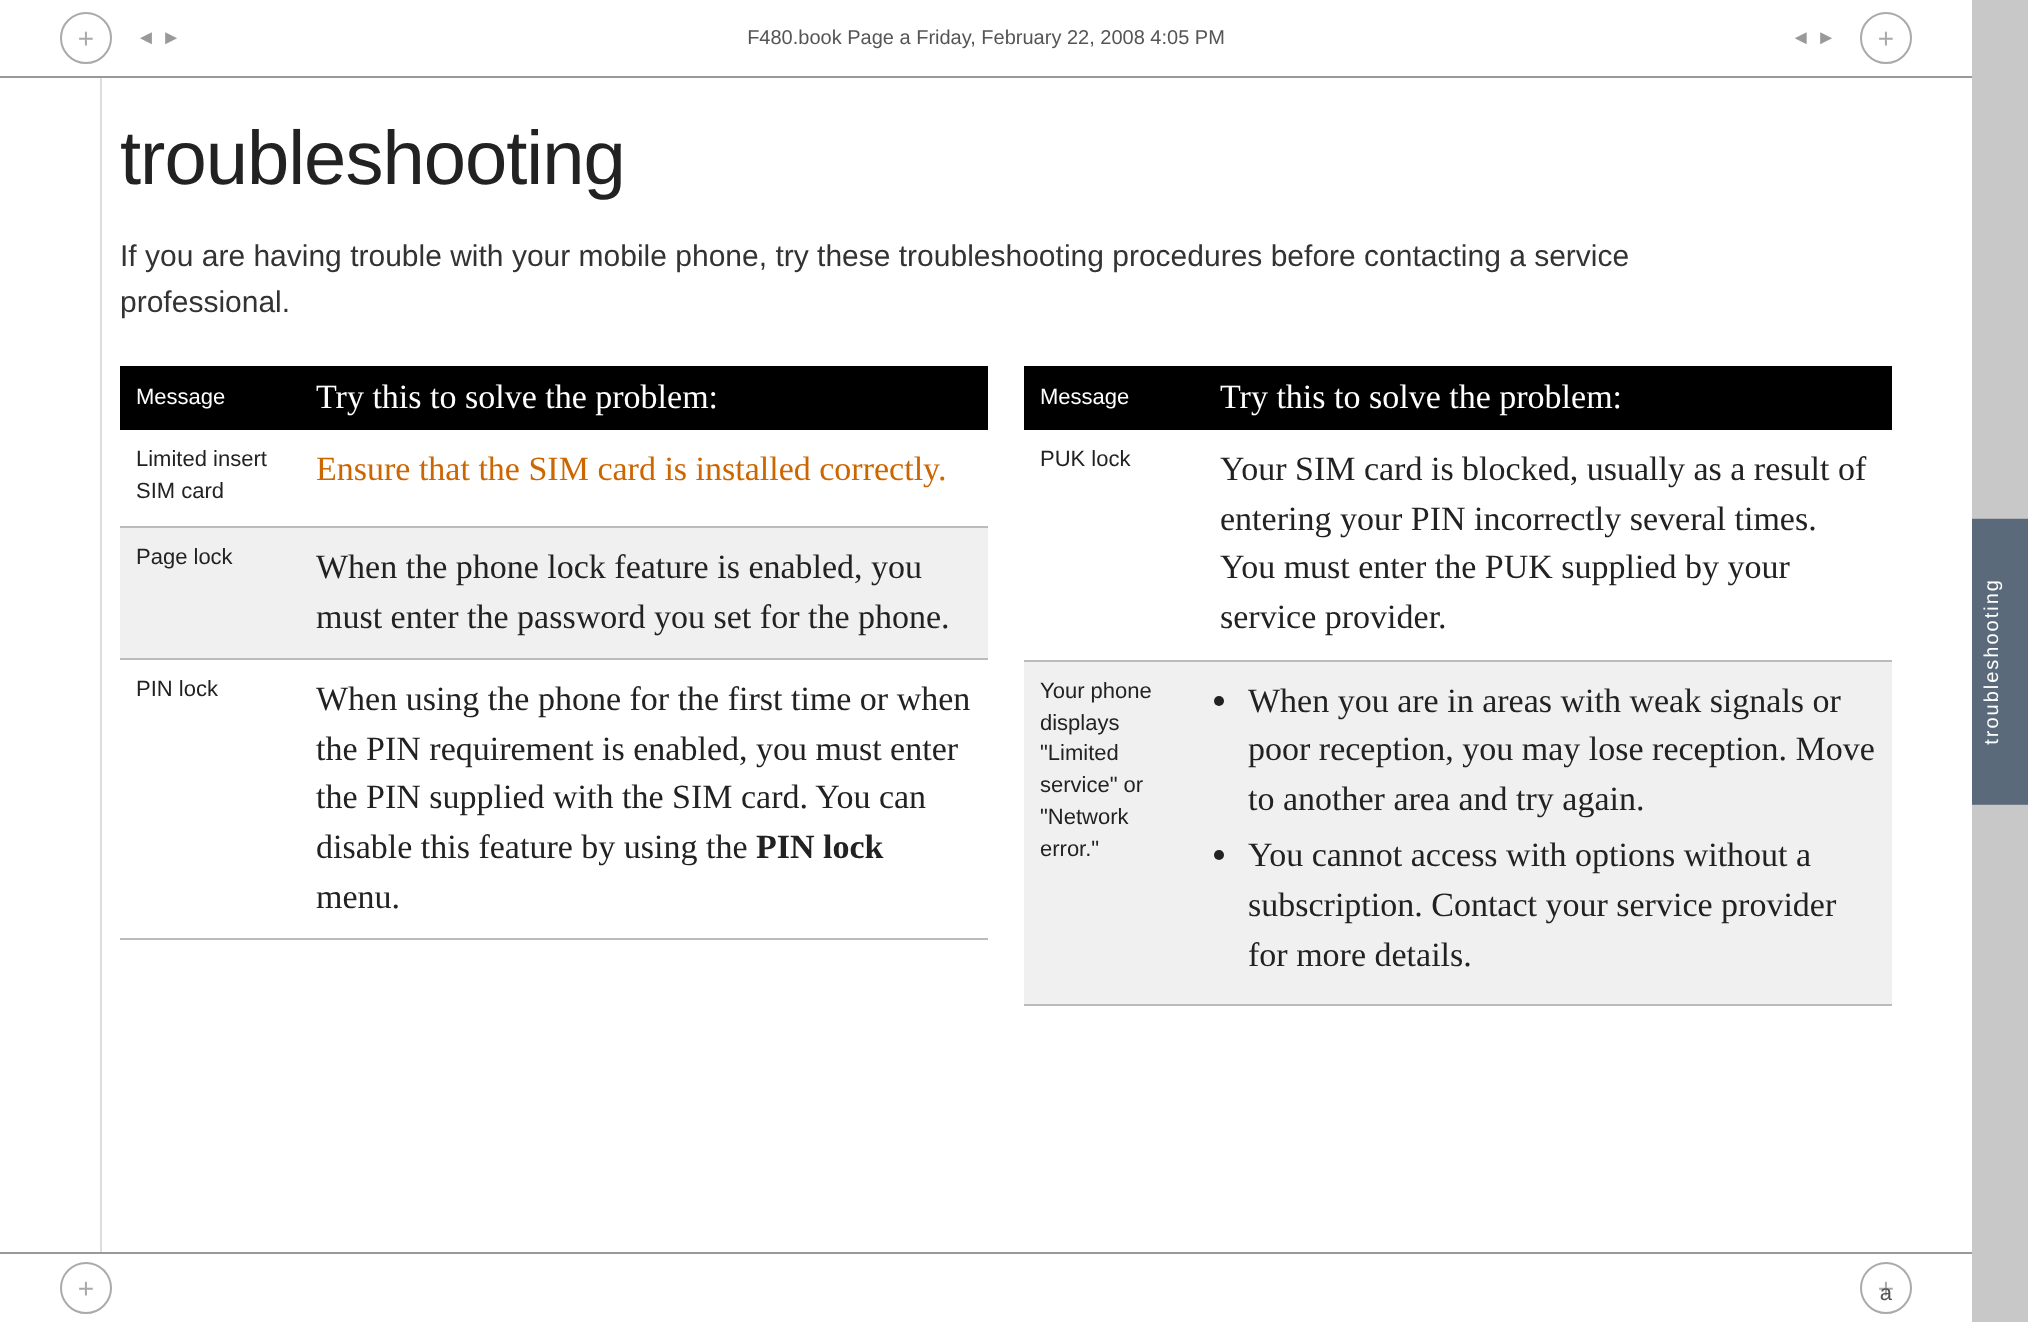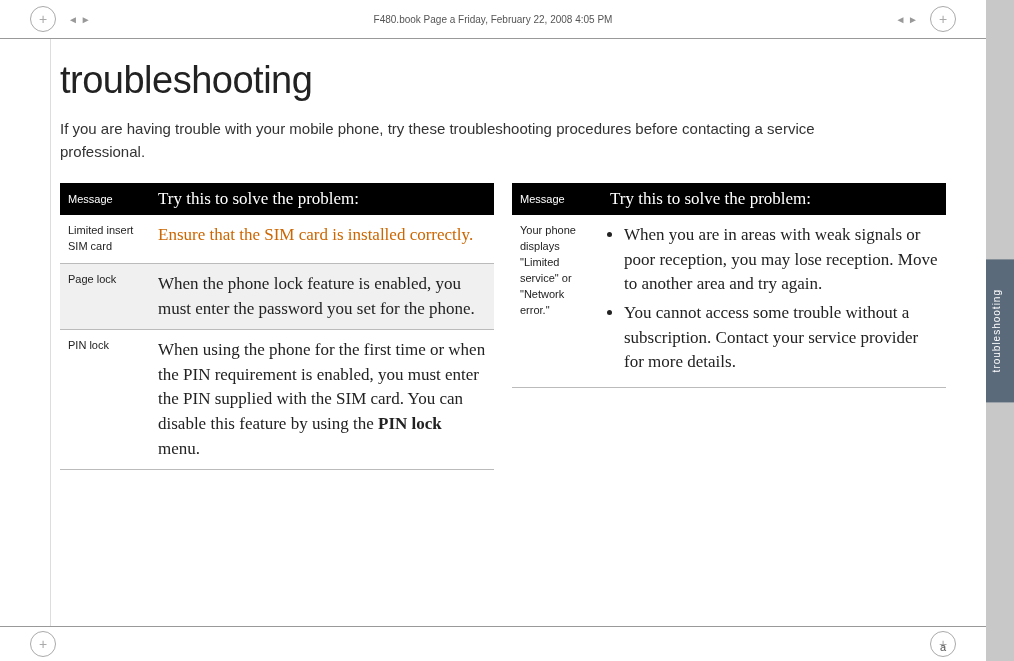--- a/index.html
+++ b/index.html
@@ -265,25 +265,29 @@
       <div class="table-wrapper">
         <table>
           <thead>
             <tr>
               <th class="col-message">Message</th>
               <th class="col-solution">Try this to solve the problem:</th>
             </tr>
           </thead>
           <tbody>
             <tr>
+              <td class="col-message">PUK lock</td>
+              <td class="col-solution">Your SIM card is blocked, usually as a result of entering your PIN incorrectly several times. You must enter the PUK supplied by your service provider.</td>
+            </tr>
+            <tr>
               <td class="col-message">Your phone displays "Limited service" or "Network error."</td>
               <td class="col-solution">
                 <ul class="bullet-list">
                   <li>When you are in areas with weak signals or poor reception, you may lose reception. Move to another area and try again.</li>
-                  <li>You cannot access some trouble without a subscription. Contact your service provider for more details.</li>
+                  <li>You cannot access with options without a subscription. Contact your service provider for more details.</li>
                 </ul>
               </td>
             </tr>
           </tbody>
         </table>
       </div>
 
     </div>
   </div>
 

